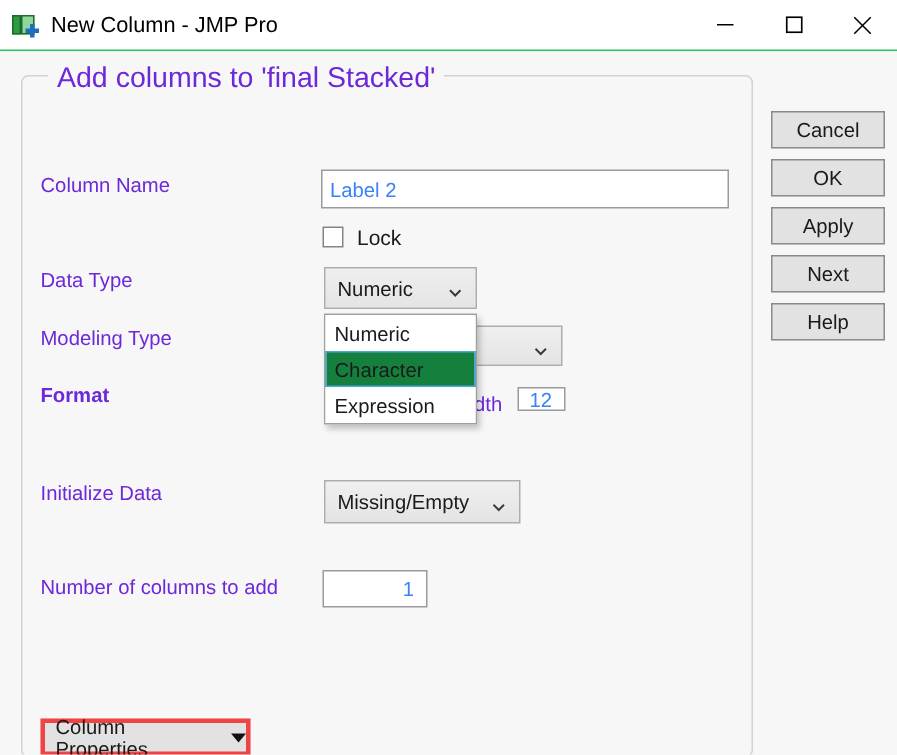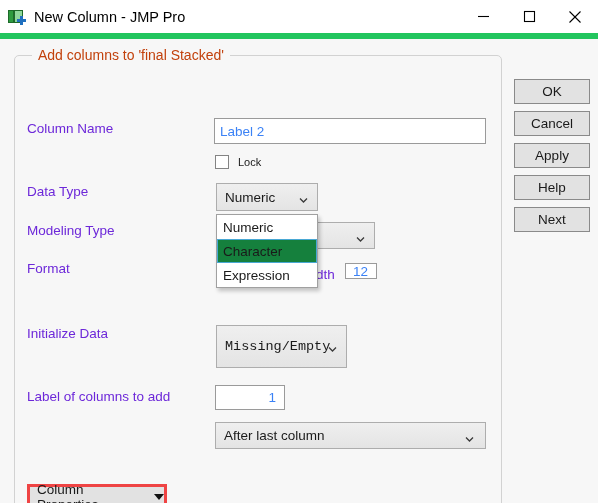--- a/index.html
+++ b/index.html
@@ -17,21 +17,21 @@
     position: relative;
   }
 
   
   #titlebar {
     height: 33px;
     background: #ffffff;
     display: flex;
     align-items: center;
     position: relative;
-    border-bottom: 6px solid #22c55e;
+    border-bottom: 1px solid #22c55e;
   }
   #app-icon {
     width: 18px;
     height: 18px;
     margin-left: 8px;
     margin-right: 8px;
     position: relative;
     flex: 0 0 auto;
   }
   #app-icon .col-a {
@@ -101,22 +101,22 @@
     border-radius: 5px;
     box-sizing: border-box;
     background: transparent;
   }
   #groupbox-label {
     position: absolute;
     left: 32px;
     top: 8px;
     background: #f7f7f7;
     padding: 0 6px;
-    font-size: 14px;
-    color: #c2410c;
+    font-size: 19px;
+    color: #6d28d9;
     white-space: nowrap;
   }
 
   .field-label {
     position: absolute;
     font-size: 13.5px;
     color: #6d28d9;
     white-space: nowrap;
   }
 
@@ -163,21 +163,21 @@
     align-items: center;
   }
   .cbox {
     width: 14px;
     height: 14px;
     border: 1px solid #848484;
     background: #ffffff;
     box-sizing: border-box;
     margin-right: 9px;
   }
-  .cbox-label { font-size: 11px; color: #1a1a1a; }
+  .cbox-label { font-size: 14px; color: #1a1a1a; }
 
   
   #col-props-btn {
     position: absolute;
     left: 27px;
     top: 445px;
     width: 140px;
     height: 25px;
     box-sizing: border-box;
     background: #e2e2e2;
@@ -306,60 +306,52 @@
   <div class="field-label" style="left:27px; top:184px;">Modeling Type</div>
   <div class="combo" style="left:216px; top:183px; width:159px; height:27px;">
     <span></span>
     <span class="chev">
       <svg width="9" height="9" viewBox="0 0 9 9">
           <polyline points="1,3 4.5,6.5 8,3" fill="none" stroke="#3a3a3a" stroke-width="1.3"></polyline>
         </svg>
     </span>
   </div>
 
-  <div class="field-label" style="left:27px; top:222px;">Format</div>
+  <div class="field-label" style="left:27px; top:222px;font-weight:bold;">Format</div>
 
   <div class="field-label obscured" style="left:316px; top:228px;">dth</div>
   <div class="text-input right" style="left:345px; top:224px; width:32px; height:16px;">12</div>
 
 
   <div class="field-label" style="left:27px; top:287px;">Initialize Data</div>
-  <div class="combo" style="left:216px; top:286px; width:131px; height:43px;font-family:Liberation Mono, monospace;">
+  <div class="combo" style="left:216px; top:286px; width:131px; height:29px;">
     <span>Missing/Empty</span>
     <span class="chev">
       <svg width="9" height="9" viewBox="0 0 9 9">
           <polyline points="1,3 4.5,6.5 8,3" fill="none" stroke="#3a3a3a" stroke-width="1.3"></polyline>
         </svg>
     </span>
   </div>
 
-  <div class="field-label" style="left:27px; top:350px;">Label of columns to add</div>
+  <div class="field-label" style="left:27px; top:350px;">Number of columns to add</div>
   <div class="text-input right" style="left:215px; top:346px; width:70px; height:25px;">1</div>
 
-  <div class="combo wide" style="left:215px; top:383px; width:271px; height:27px;">
-    <span>After last column</span>
-    <span class="chev">
-      <svg width="9" height="9" viewBox="0 0 9 9">
-          <polyline points="1,3 4.5,6.5 8,3" fill="none" stroke="#3a3a3a" stroke-width="1.3"></polyline>
-        </svg>
-    </span>
-  </div>
 
   <div id="col-props-btn">
     <span>Column Properties</span>
     <span class="tri"></span>
   </div>
 
   <div id="dtype-list">
     <div class="dropdown-item">Numeric</div>
     <div class="dropdown-item selected">Character</div>
     <div class="dropdown-item">Expression</div>
   </div>
 
   <div id="btn-col">
+    <div class="dlg-btn">Cancel</div>
     <div class="dlg-btn">OK</div>
-    <div class="dlg-btn">Cancel</div>
     <div class="dlg-btn">Apply</div>
+    <div class="dlg-btn">Next</div>
     <div class="dlg-btn">Help</div>
-    <div class="dlg-btn">Next</div>
   </div>
 
 </div>
 
 </body></html>

